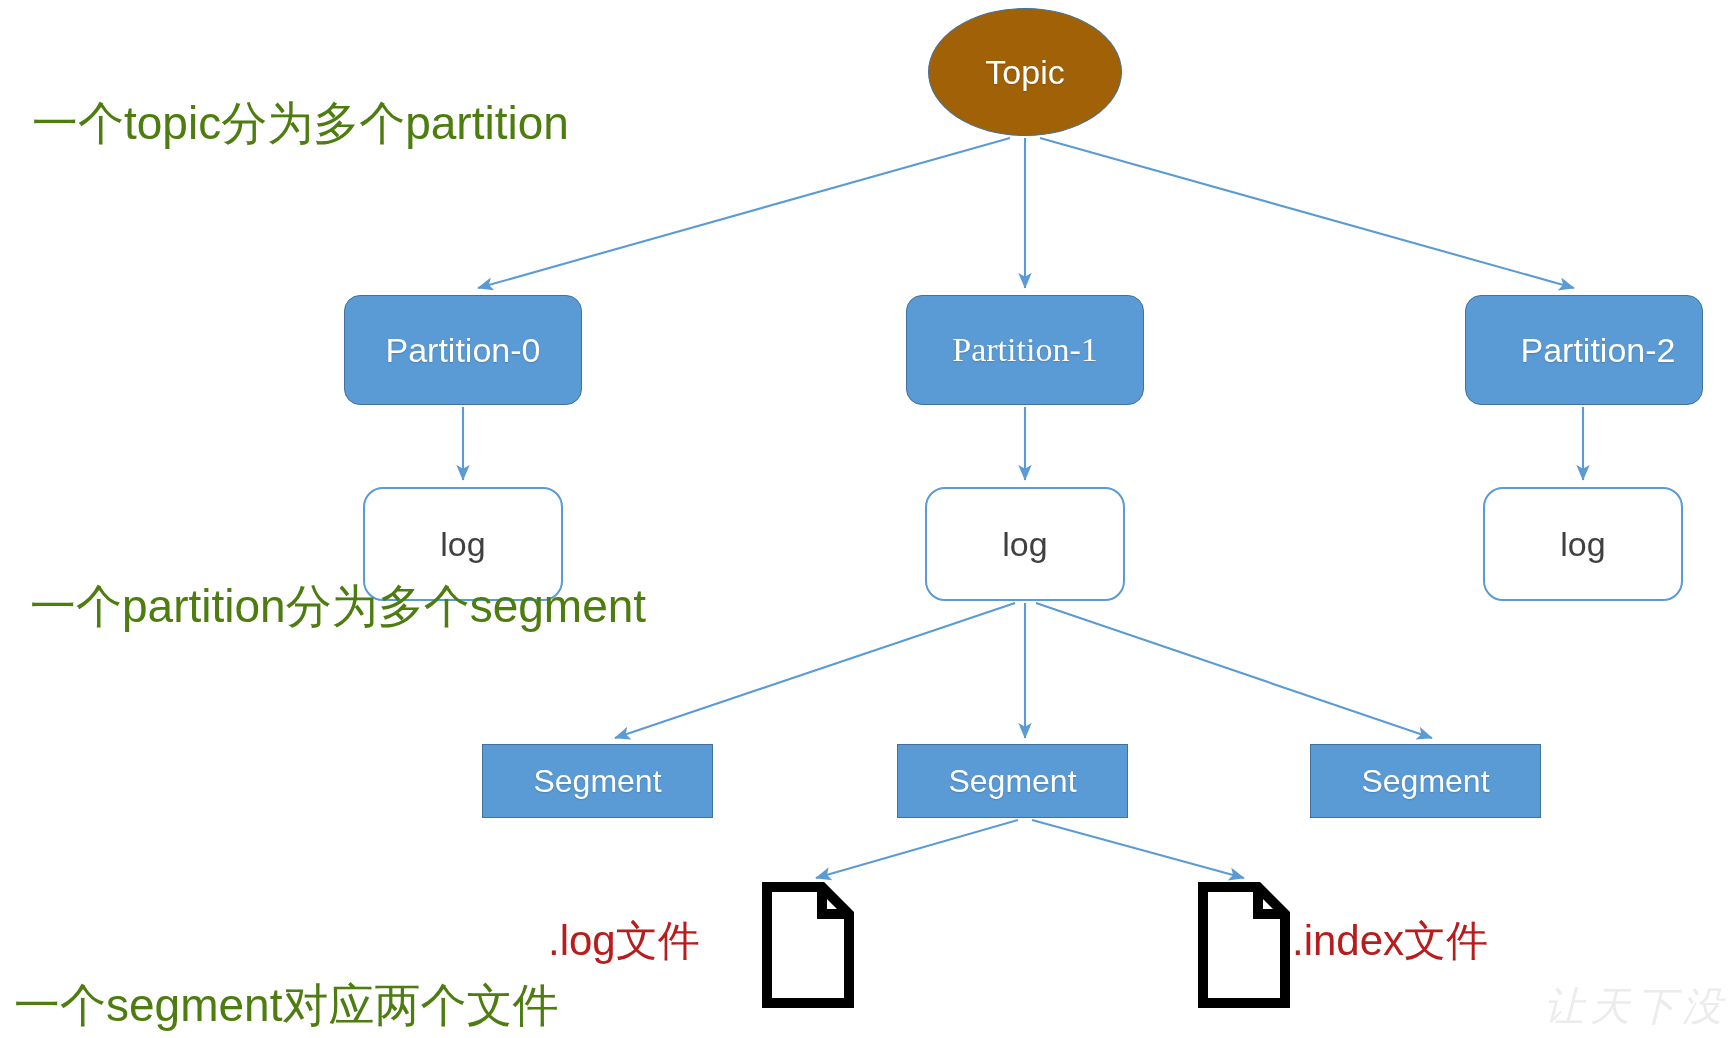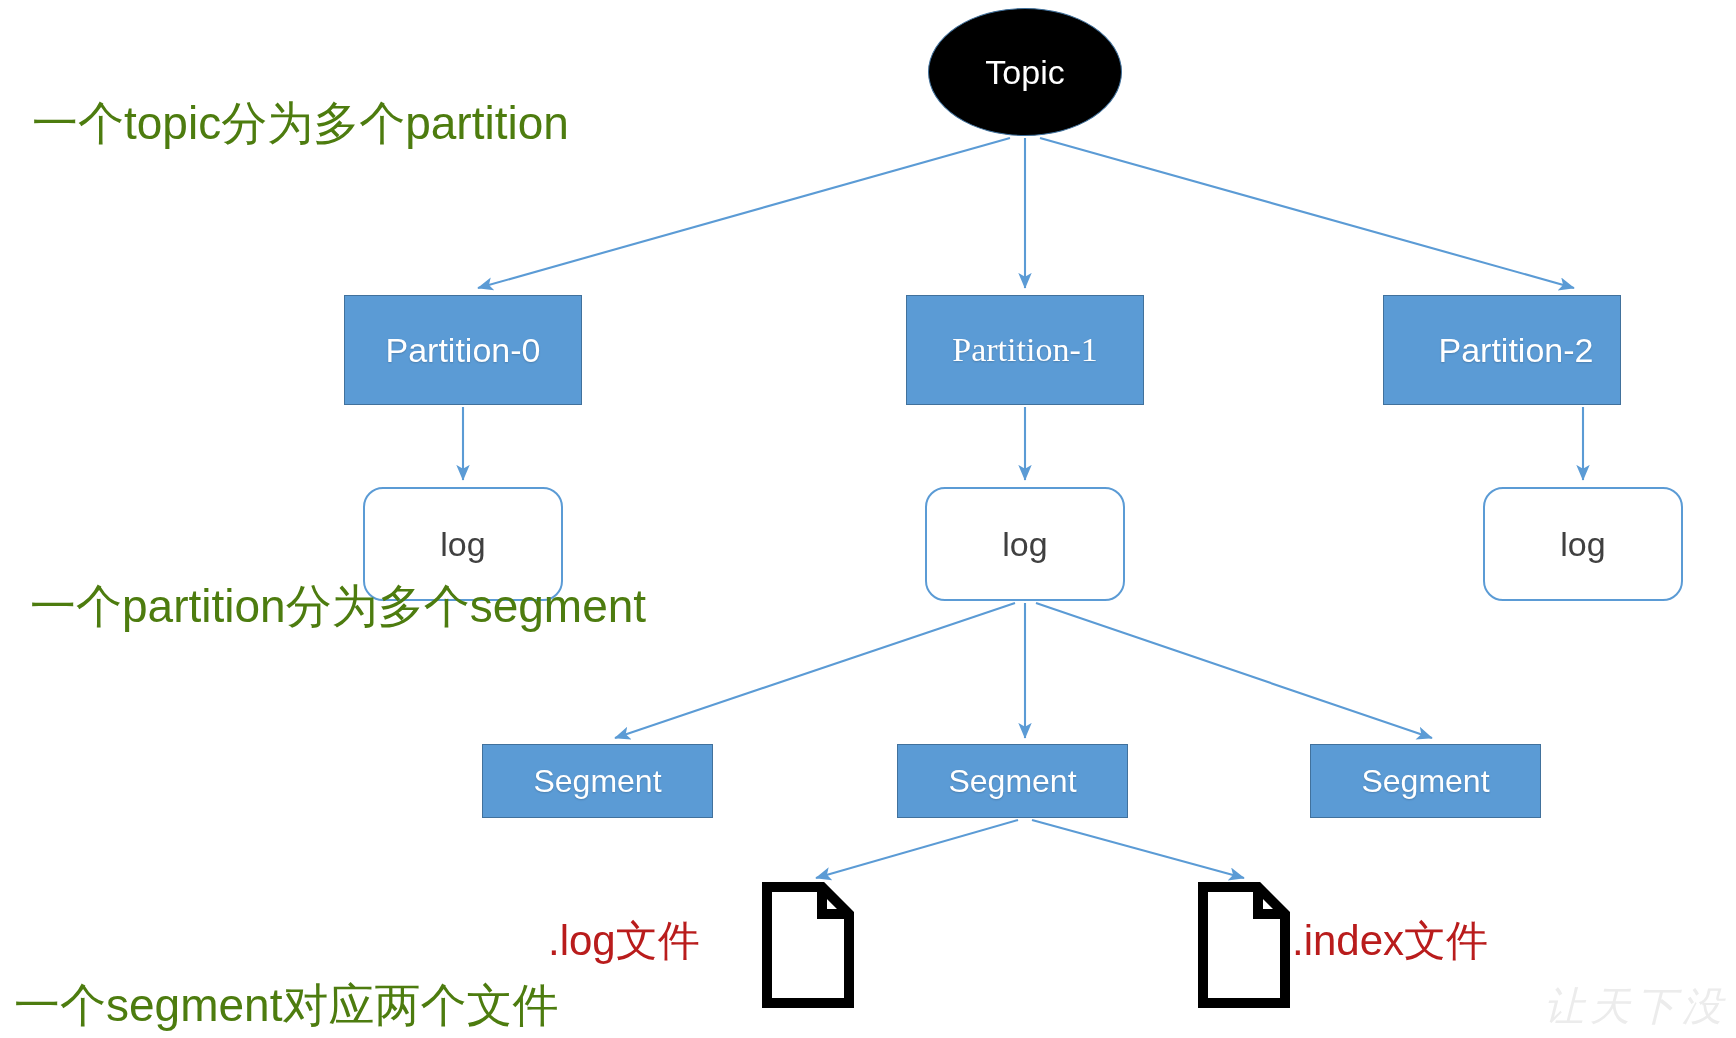--- a/index.html
+++ b/index.html
@@ -33,37 +33,37 @@
     color: #ffffff;
     text-shadow: 0 1px 2px rgba(0,0,0,0.18);
   }
 
   .topic-ellipse {
     left: 928px;
     top: 8px;
     width: 194px;
     height: 128px;
     border-radius: 50%;
-    background: #000000;
+    background: #a16207;
     border: 1.6px solid #41719c;
     font-size: 34px;
   }
 
   .partition-box {
     width: 238px;
     height: 110px;
     top: 295px;
-    border-radius: 0;
+    border-radius: 16px;
     background: #5b9bd5;
     border: 1.6px solid #41719c;
     font-size: 34px;
   }
   .partition-0 { left: 344px; }
   .partition-1 { left: 906px; font-family: Liberation Serif, serif; }
-  .partition-2 { left: 1383px; padding-left: 28px; }
+  .partition-2 { left: 1465px; padding-left: 28px; }
 
   .log-box {
     width: 200px;
     height: 114px;
     top: 487px;
     border-radius: 20px;
     background: #ffffff;
     border: 2.2px solid #5b9bd5;
     color: #404040;
     text-shadow: none;

